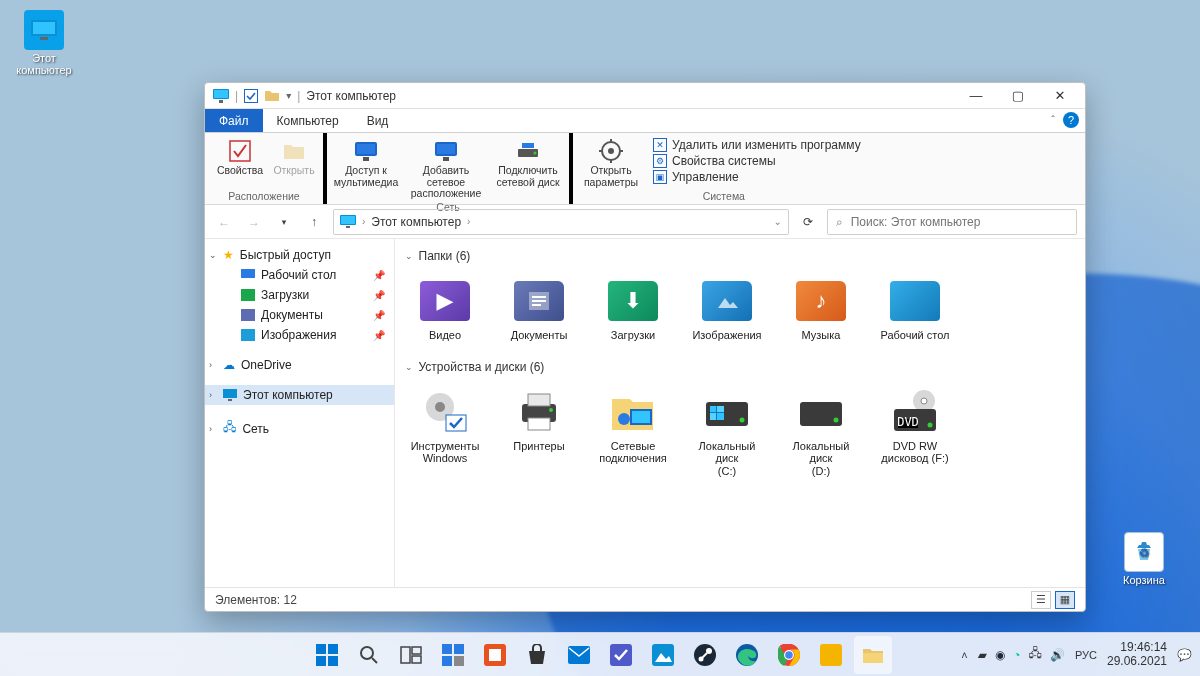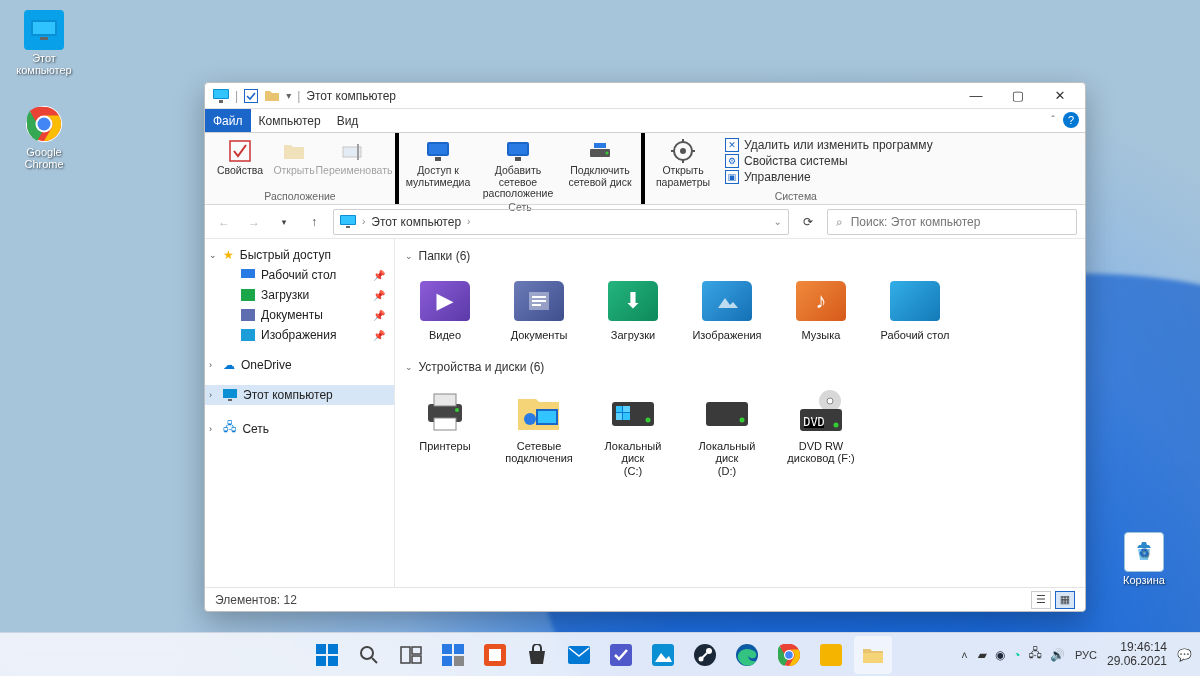--- a/index.html
+++ b/index.html
@@ -12,21 +12,21 @@
 .desk-icon span{font-size:11px;text-align:center;line-height:1.1}
 .recycle{position:absolute;right:22px;bottom:90px;z-index:1}
 .explorer{position:absolute;left:204px;top:82px;width:882px;height:530px;background:#fff;border:1px solid #bfbfbf;border-radius:4px;box-shadow:0 10px 30px rgba(0,0,0,.28);z-index:5;display:flex;flex-direction:column}
 .titlebar{height:26px;display:flex;align-items:center;padding:0 4px;border-bottom:1px solid #e1e1e1}
 .titlebar .tleft{display:flex;align-items:center;gap:6px;padding-left:4px}
 .title-sep{color:#a0a0a0}
 .titlebar .ttext{font-size:12px;color:#333}
 .winbtns{margin-left:auto;display:flex}
 .winbtns div{width:42px;height:26px;display:flex;align-items:center;justify-content:center;cursor:pointer;font-size:13px;color:#333}
 .tabs{height:24px;background:#fff;display:flex;border-bottom:1px solid #d0d0d0;position:relative}
-.tab{padding:0 8px;display:flex;align-items:center;font-size:12px;color:#333;cursor:pointer}
+.tab{padding:0 14px;display:flex;align-items:center;font-size:12px;color:#333;cursor:pointer}
 .tab.active{background:#1a66c9;color:#fff}
 .tabs .help{position:absolute;right:6px;top:3px;display:flex;align-items:center;gap:8px}
 .help-circle{width:16px;height:16px;border-radius:50%;background:#0078d4;color:#fff;display:flex;align-items:center;justify-content:center;font-size:11px;cursor:pointer}
 .ribbon{height:72px;border-bottom:1px solid #d8d8d8;display:flex;background:#fafafa}
 .rgroup{display:flex;flex-direction:column;align-items:center;border-right:4px solid #000000;padding:2px 6px 0}
 .rgroup .items{display:flex;gap:2px;flex:1}
 .rgroup .glabel{font-size:10.5px;color:#666;padding:1px 0 2px}
 .rbtn{display:flex;flex-direction:column;align-items:center;justify-content:flex-start;width:58px;padding:2px 2px 0;cursor:pointer;text-align:center}
 .rbtn .ricon{width:30px;height:28px;display:flex;align-items:center;justify-content:center;font-size:20px}
 .rbtn span{font-size:10.5px;color:#333;line-height:1.1}
@@ -78,34 +78,20 @@
   <div class="desk-icon">
     <div class="dicon" style="background:#09a0ea">
         <svg width="28" height="22" viewBox="0 0 28 22">
           <rect x="1" y="1" width="26" height="16" rx="2" fill="#0b8fd4"></rect>
           <rect x="3" y="3" width="22" height="12" fill="#2fc3ff"></rect>
           <rect x="10" y="18" width="8" height="3" fill="#666"></rect>
         </svg>
       </div>
     <span>Этот<br>компьютер</span>
   </div>
-  <div class="desk-icon">
-    <div class="dicon">
-        <svg width="40" height="40" viewBox="0 0 40 40">
-          <circle cx="20" cy="20" r="18" fill="#fff"></circle>
-          <circle cx="20" cy="20" r="17" fill="#ea4335"></circle>
-          <path d="M20 3a17 17 0 0 1 14.7 8.5H20a8.5 8.5 0 0 0-7.4 4.3L5.8 7A17 17 0 0 1 20 3z" fill="#ea4335"></path>
-          <path d="M37 20a17 17 0 0 1-17 17l7.4-12.8A8.5 8.5 0 0 0 20 11.5h14.7A17 17 0 0 1 37 20z" fill="#fbbc04"></path>
-          <path d="M3 20A17 17 0 0 1 5.8 7l7.4 12.8a8.5 8.5 0 0 0 7.4 4.3l-7.4 12.8A17 17 0 0 1 3 20z" fill="#34a853"></path>
-          <circle cx="20" cy="20" r="8.5" fill="#fff"></circle>
-          <circle cx="20" cy="20" r="6.5" fill="#4285f4"></circle>
-        </svg>
-      </div>
-    <span>Google<br>Chrome</span>
-  </div>
 </div>
 <div class="desk-icon recycle">
   <div class="dicon" style="background:#fff;border-radius:4px;border:1px solid #a0c4dc">
       <svg width="26" height="26" viewBox="0 0 26 26">
         <path d="M8 6h10l2 3H6z" fill="#2d89c9"></path>
         <path d="M7 10h12l-2 11H9z" fill="#7dc8f0"></path>
         <path d="M11 3h4l1 3h-6z" fill="#2d89c9"></path>
         <text x="13" y="18" font-size="9" fill="#1a66c9" text-anchor="middle">♻</text>
       </svg>
     </div>
@@ -161,29 +147,20 @@
             </div>
           <span>Свойства</span>
         </div>
         <div class="rbtn disabled" style="width:46px">
           <div class="ricon">
               <svg width="22" height="20">
                 <path d="M1 4h7l2 2h11v12H1z" fill="#e8c471"></path>
               </svg>
             </div>
           <span>Открыть</span>
-        </div>
-        <div class="rbtn disabled" style="width:70px">
-          <div class="ricon">
-              <svg width="24" height="20">
-                <rect x="1" y="6" width="18" height="10" fill="#c9dced" stroke="#888"></rect>
-                <rect x="15" y="3" width="2" height="16" fill="#333"></rect>
-              </svg>
-            </div>
-          <span>Переименовать</span>
         </div>
       </div>
       <div class="glabel">Расположение</div>
     </div>
     <div class="rgroup">
       <div class="items">
         <div class="rbtn" style="width:66px">
           <div class="ricon">
               <svg width="26" height="22">
                 <rect x="2" y="2" width="22" height="14" rx="2" fill="#1a66c9"></rect>
@@ -388,20 +365,31 @@
           </div>
       </div>
 
       <div class="section-head">
           <span class="sch">⌄</span>
           <span>Устройства и диски (6)</span>
         </div>
       <div class="items-grid">
         <div class="item">
             <div class="icn">
+              <svg width="50" height="46">
+                <circle cx="20" cy="18" r="14" fill="#d8d8d8"></circle>
+                <circle cx="20" cy="18" r="5" fill="#888"></circle>
+                <rect x="26" y="26" width="20" height="16" fill="#fff" stroke="#1a66c9"></rect>
+                <path d="M30 34l4 4 8-9" fill="none" stroke="#1a66c9" stroke-width="2.5"></path>
+              </svg>
+            </div>
+            <span>Инструменты<br>Windows</span>
+          </div>
+        <div class="item">
+            <div class="icn">
               <svg width="46" height="44">
                 <rect x="6" y="14" width="34" height="18" rx="3" fill="#444"></rect>
                 <rect x="12" y="4" width="22" height="12" fill="#e8e8e8" stroke="#888"></rect>
                 <rect x="12" y="28" width="22" height="12" fill="#fff" stroke="#888"></rect>
                 <circle cx="35" cy="20" r="2" fill="#3c3"></circle>
               </svg>
             </div>
             <span>Принтеры</span>
           </div>
         <div class="item">

